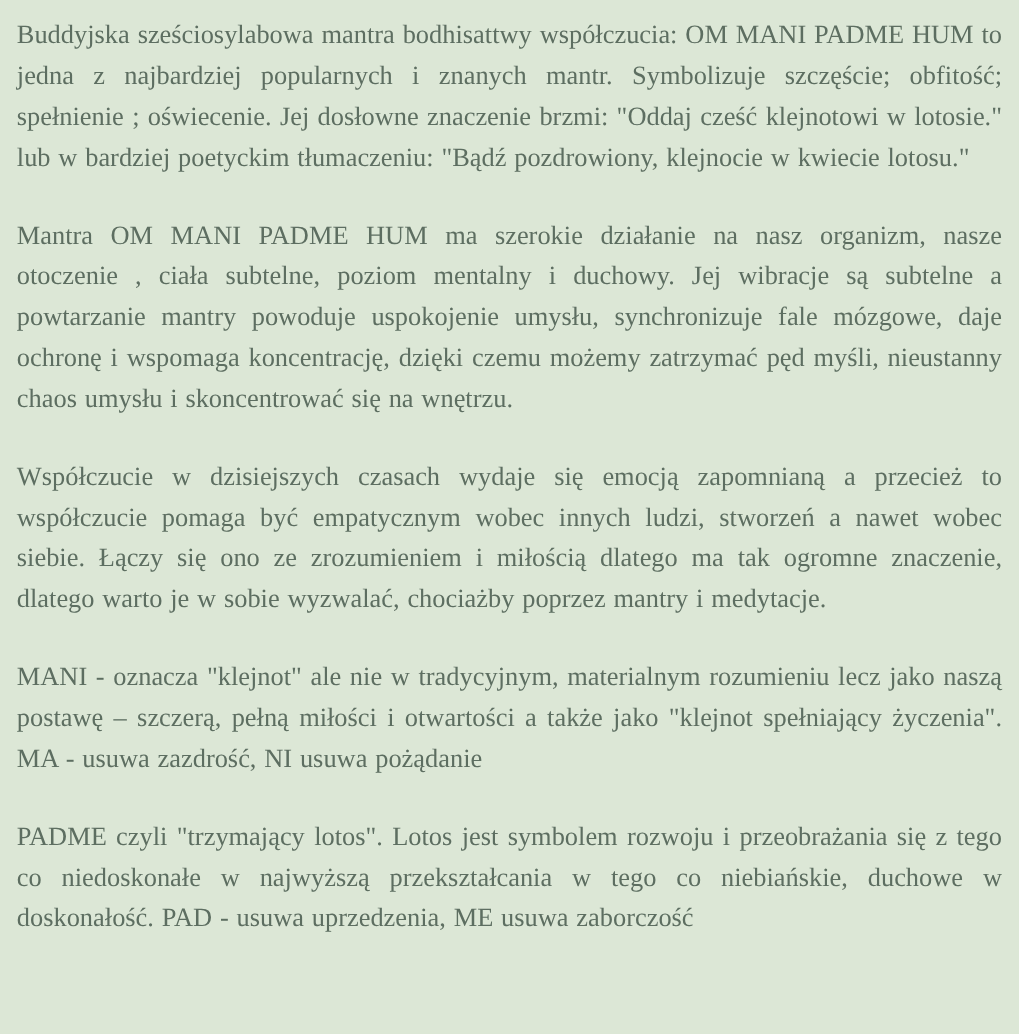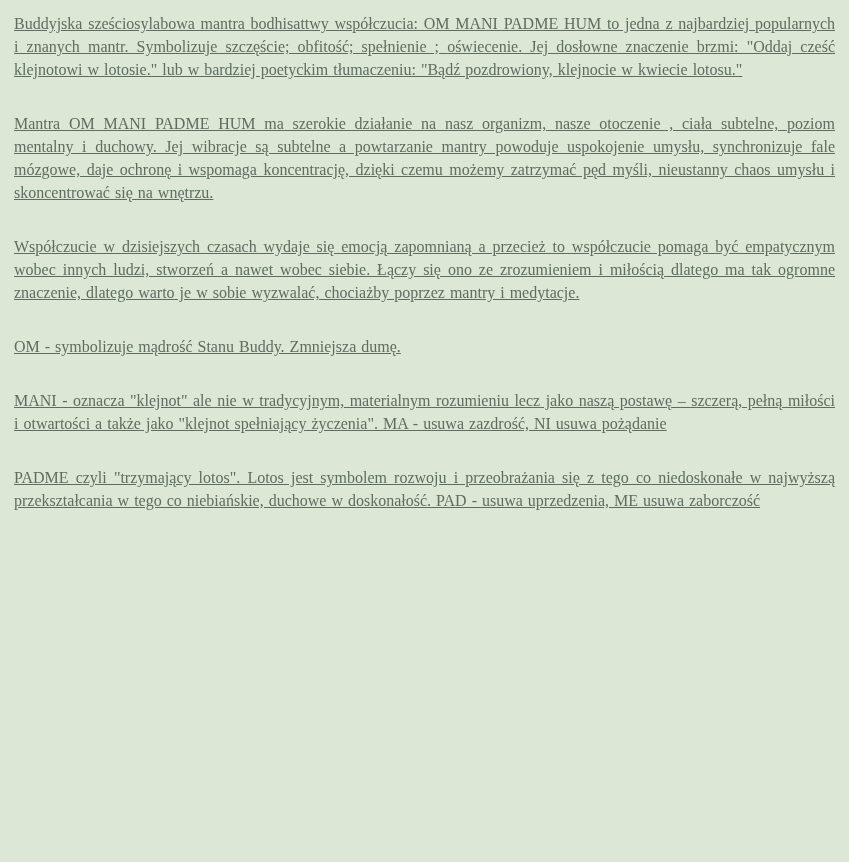--- a/index.html
+++ b/index.html
@@ -19,31 +19,29 @@
     font-family: "Liberation Serif", "DejaVu Serif", serif;
   }
   .article {
     padding: 12px 14px 0 14px;
     width: 100%;
     height: 100%;
     overflow: hidden;
   }
   .article p {
     margin: 0 0 31px 0;
-    font-size: 16px;
-    line-height: 23px;
+    font-size: 22px;
+    line-height: 34px;
     color: var(--text);
     text-align: justify;
     word-spacing: 1px;
-    text-decoration: underline;
   }
 </style>
 </head>
 <body>
 
 <main class="article">
   <p>Buddyjska sześciosylabowa mantra bodhisattwy współczucia: OM MANI PADME HUM to jedna z najbardziej popularnych i znanych mantr. Symbolizuje szczęście; obfitość; spełnienie ; oświecenie. Jej dosłowne znaczenie brzmi: "Oddaj cześć klejnotowi w lotosie." lub w bardziej poetyckim tłumaczeniu: "Bądź pozdrowiony, klejnocie w kwiecie lotosu."</p>
   <p>Mantra OM MANI PADME HUM ma szerokie działanie na nasz organizm, nasze otoczenie , ciała subtelne, poziom mentalny i duchowy. Jej wibracje są subtelne a powtarzanie mantry powoduje uspokojenie umysłu, synchronizuje fale mózgowe, daje ochronę i wspomaga koncentrację, dzięki czemu możemy zatrzymać pęd myśli, nieustanny chaos umysłu i skoncentrować się na wnętrzu.</p>
   <p>Współczucie w dzisiejszych czasach wydaje się emocją zapomnianą a przecież to współczucie pomaga być empatycznym wobec innych ludzi, stworzeń a nawet wobec siebie. Łączy się ono ze zrozumieniem i miłością dlatego ma tak ogromne znaczenie, dlatego warto je w sobie wyzwalać, chociażby poprzez mantry i medytacje.</p>
-  <p>OM - symbolizuje mądrość Stanu Buddy. Zmniejsza dumę.</p>
   <p>MANI - oznacza "klejnot" ale nie w tradycyjnym, materialnym rozumieniu lecz jako naszą postawę – szczerą, pełną miłości i otwartości a także jako "klejnot spełniający życzenia". MA - usuwa zazdrość, NI usuwa pożądanie</p>
   <p>PADME czyli "trzymający lotos". Lotos jest symbolem rozwoju i przeobrażania się z tego co niedoskonałe w najwyższą przekształcania w tego co niebiańskie, duchowe w doskonałość. PAD - usuwa uprzedzenia, ME usuwa zaborczość</p>
 </main>
 
 </body></html>

